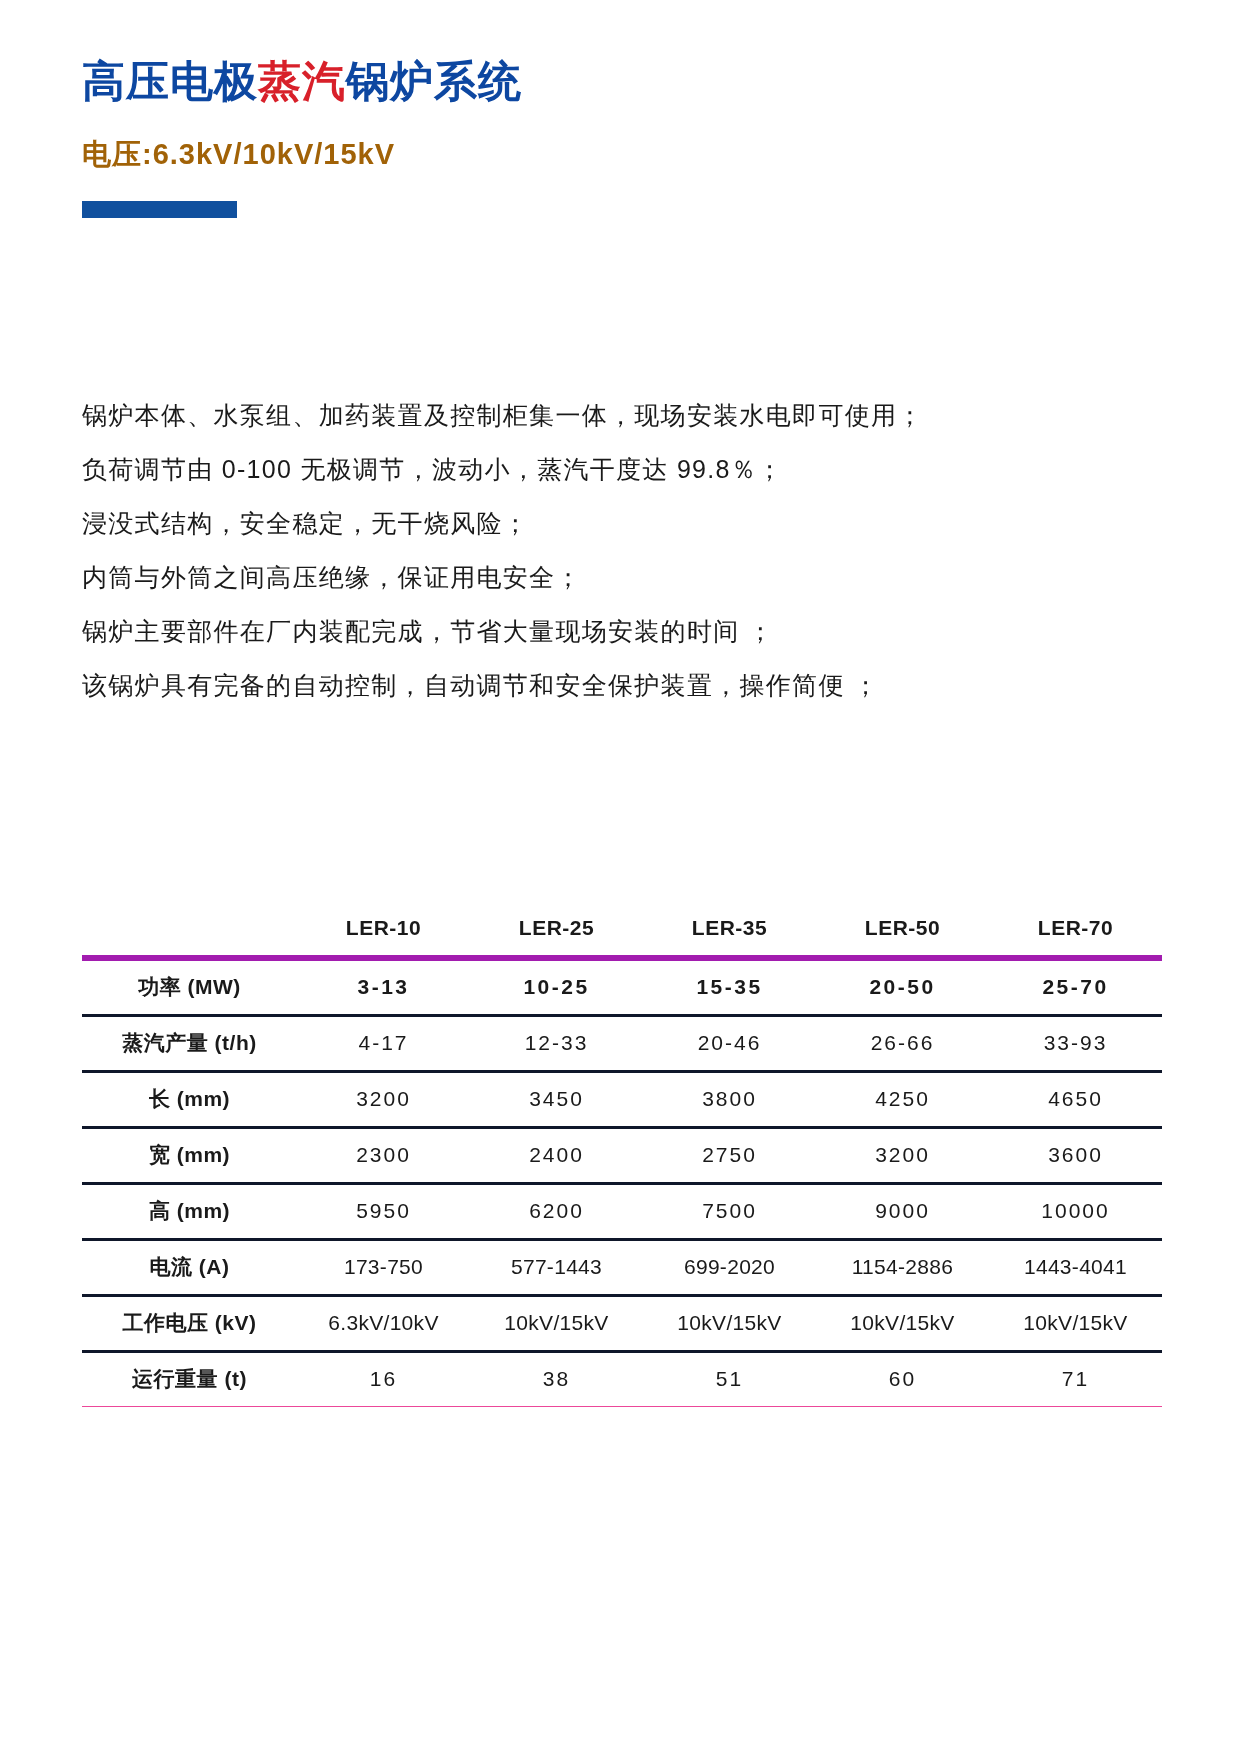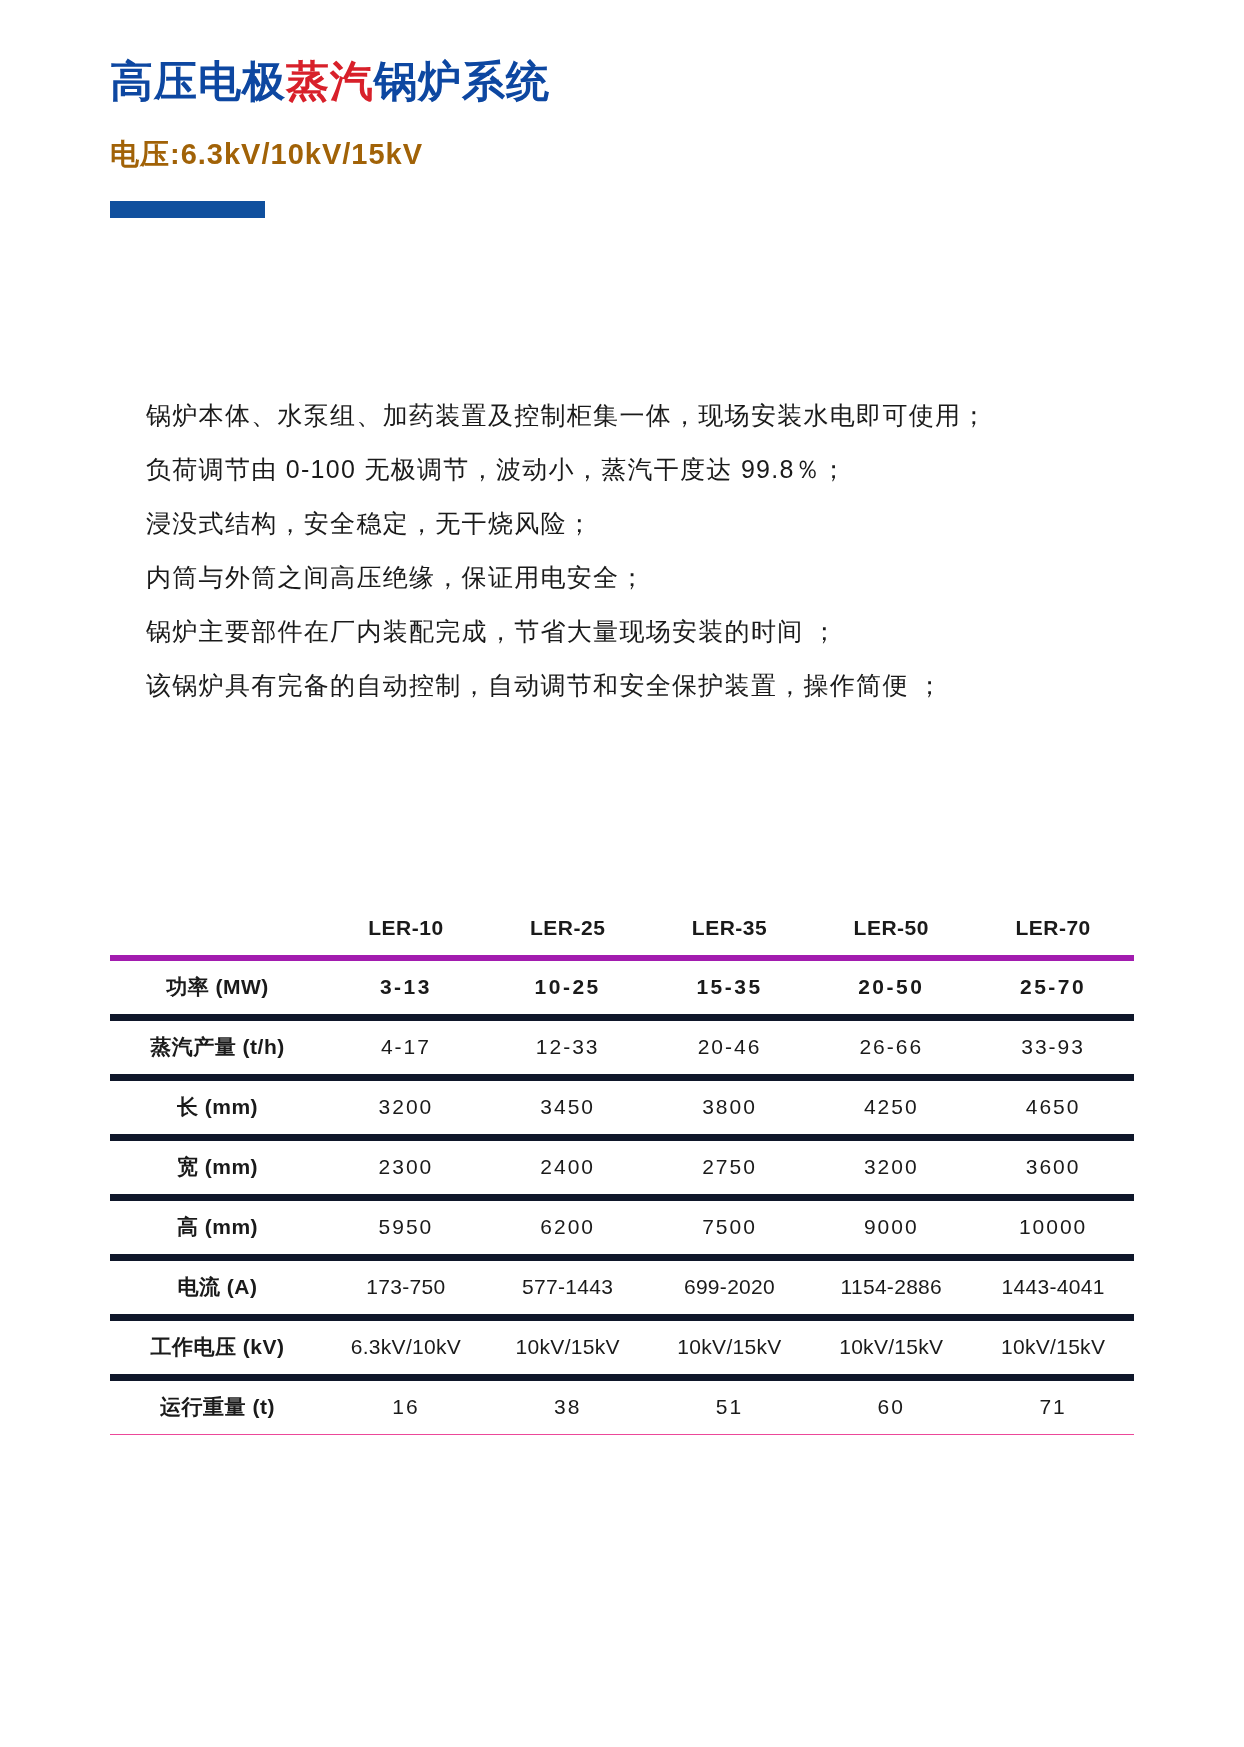--- a/index.html
+++ b/index.html
@@ -14,21 +14,21 @@
     color: #1a1a1a;
     position: relative;
     overflow: hidden;
   }
 
   .page {
     position: relative;
     width: 1244px;
     height: 1747px;
     box-sizing: border-box;
-    padding: 0 110px;
+    padding: 0 82px;
   }
 
   
   .header {
     padding-top: 56px;
   }
   .title {
     font-size: 43px;
     font-weight: bold;
     letter-spacing: 1px;
@@ -49,21 +49,20 @@
   .rule {
     margin-top: 26px;
     width: 155px;
     height: 17px;
     background: #10509e;
   }
 
   
   .features {
     margin-top: 170px;
-    margin-left: 36px;
   }
   .feature-line {
     font-size: 25px;
     line-height: 54px;
     letter-spacing: 1.3px;
     color: #1a1a1a;
     white-space: nowrap;
   }
 
   
@@ -89,21 +88,21 @@
 
   thead th {
     font-size: 24px;
     font-weight: bold;
     letter-spacing: 0.5px;
     height: 62px;
     padding-bottom: 10px;
   }
   thead tr { border-bottom: 6px solid #a21caf; }
 
-  tbody tr { border-bottom: 7px solid #0f172a; }
+  tbody tr { border-bottom: 3px solid #0f172a; }
   tbody tr:last-child { border-bottom: 1px solid #ec4899; }
 
   td.rowlabel, th.rowlabel {
     text-align: left;
     font-weight: bold;
     font-size: 23px;
     padding-left: 2px;
     letter-spacing: 0.5px;
   }
   td.val {

